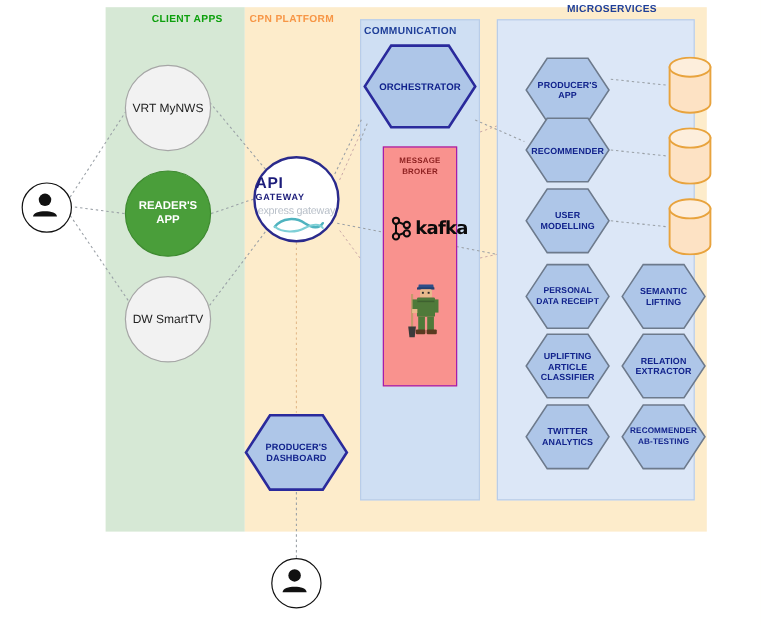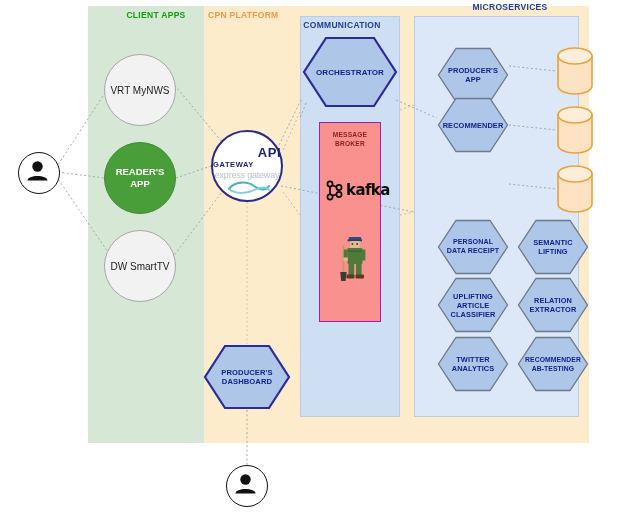--- a/index.html
+++ b/index.html
@@ -31,21 +31,21 @@
   .client-circ{width:72px;height:72px;background:#f2f2f2;border:1.4px solid #a6a6a6;
                font-size:10px;color:#222;}
   #c-vrt{left:104px;top:54px;}
   #c-dw{left:104px;top:230px;}
   #c-reader{left:104px;top:142px;width:72px;height:72px;background:#4a9e3a;
             border:1.4px solid #3e8a30;color:#fff;font-size:9.5px;font-weight:bold;line-height:12px;}
 
   
   #apigw{left:211px;top:130px;width:72px;height:72px;background:#fff;border:2px solid #2a2a8c;
          display:block;}
-  #apigw .t1{position:absolute;left:0;top:13px;width:100%;text-align:right;
+  #apigw .t1{position:absolute;left:0;top:13px;width:100%;text-align:left;
              font-size:13px;font-weight:bold;color:#1c1c7a;letter-spacing:.5px;}
   #apigw .t2{position:absolute;left:0;top:28px;width:100%;text-align:left;
              font-size:7.5px;font-weight:bold;color:#1c1c7a;letter-spacing:.6px;}
   #apigw .t3{position:absolute;left:0;top:38px;width:100%;text-align:center;
              font-size:9px;color:#b9c0c9;letter-spacing:-.2px;}
   #apigw .swoosh{position:absolute;left:14px;top:48px;}
 
   
   .avatar{position:absolute;width:40px;height:40px;border-radius:50%;
           border:1.6px solid #111;background:#fff;}
@@ -232,20 +232,26 @@
       <polygon points="19,1.5 53,1.5 70.5,28 53,54.5 19,54.5 1.5,28" fill="#aec6e8" stroke="#6d7a8c" stroke-width="1.3"></polygon>
     </svg>
     <div class="lbl">PRODUCER'S APP</div>
   </div>
   <div class="hex ms-hex" id="hex-reco">
     <svg width="72" height="56" viewBox="0 0 72 56">
       <polygon points="19,1.5 53,1.5 70.5,28 53,54.5 19,54.5 1.5,28" fill="#aec6e8" stroke="#6d7a8c" stroke-width="1.3"></polygon>
     </svg>
     <div class="lbl">RECOMMENDER</div>
   </div>
+  <div class="hex ms-hex" id="hex-user">
+    <svg width="72" height="56" viewBox="0 0 72 56">
+      <polygon points="19,1.5 53,1.5 70.5,28 53,54.5 19,54.5 1.5,28" fill="#aec6e8" stroke="#6d7a8c" stroke-width="1.3"></polygon>
+    </svg>
+    <div class="lbl">USER MODELLING</div>
+  </div>
   <div class="hex ms-hex" id="hex-pdr">
     <svg width="72" height="56" viewBox="0 0 72 56">
       <polygon points="19,1.5 53,1.5 70.5,28 53,54.5 19,54.5 1.5,28" fill="#aec6e8" stroke="#6d7a8c" stroke-width="1.3"></polygon>
     </svg>
     <div class="lbl">PERSONAL DATA RECEIPT</div>
   </div>
   <div class="hex ms-hex" id="hex-sem">
     <svg width="72" height="56" viewBox="0 0 72 56">
       <polygon points="19,1.5 53,1.5 70.5,28 53,54.5 19,54.5 1.5,28" fill="#aec6e8" stroke="#6d7a8c" stroke-width="1.3"></polygon>
     </svg>

